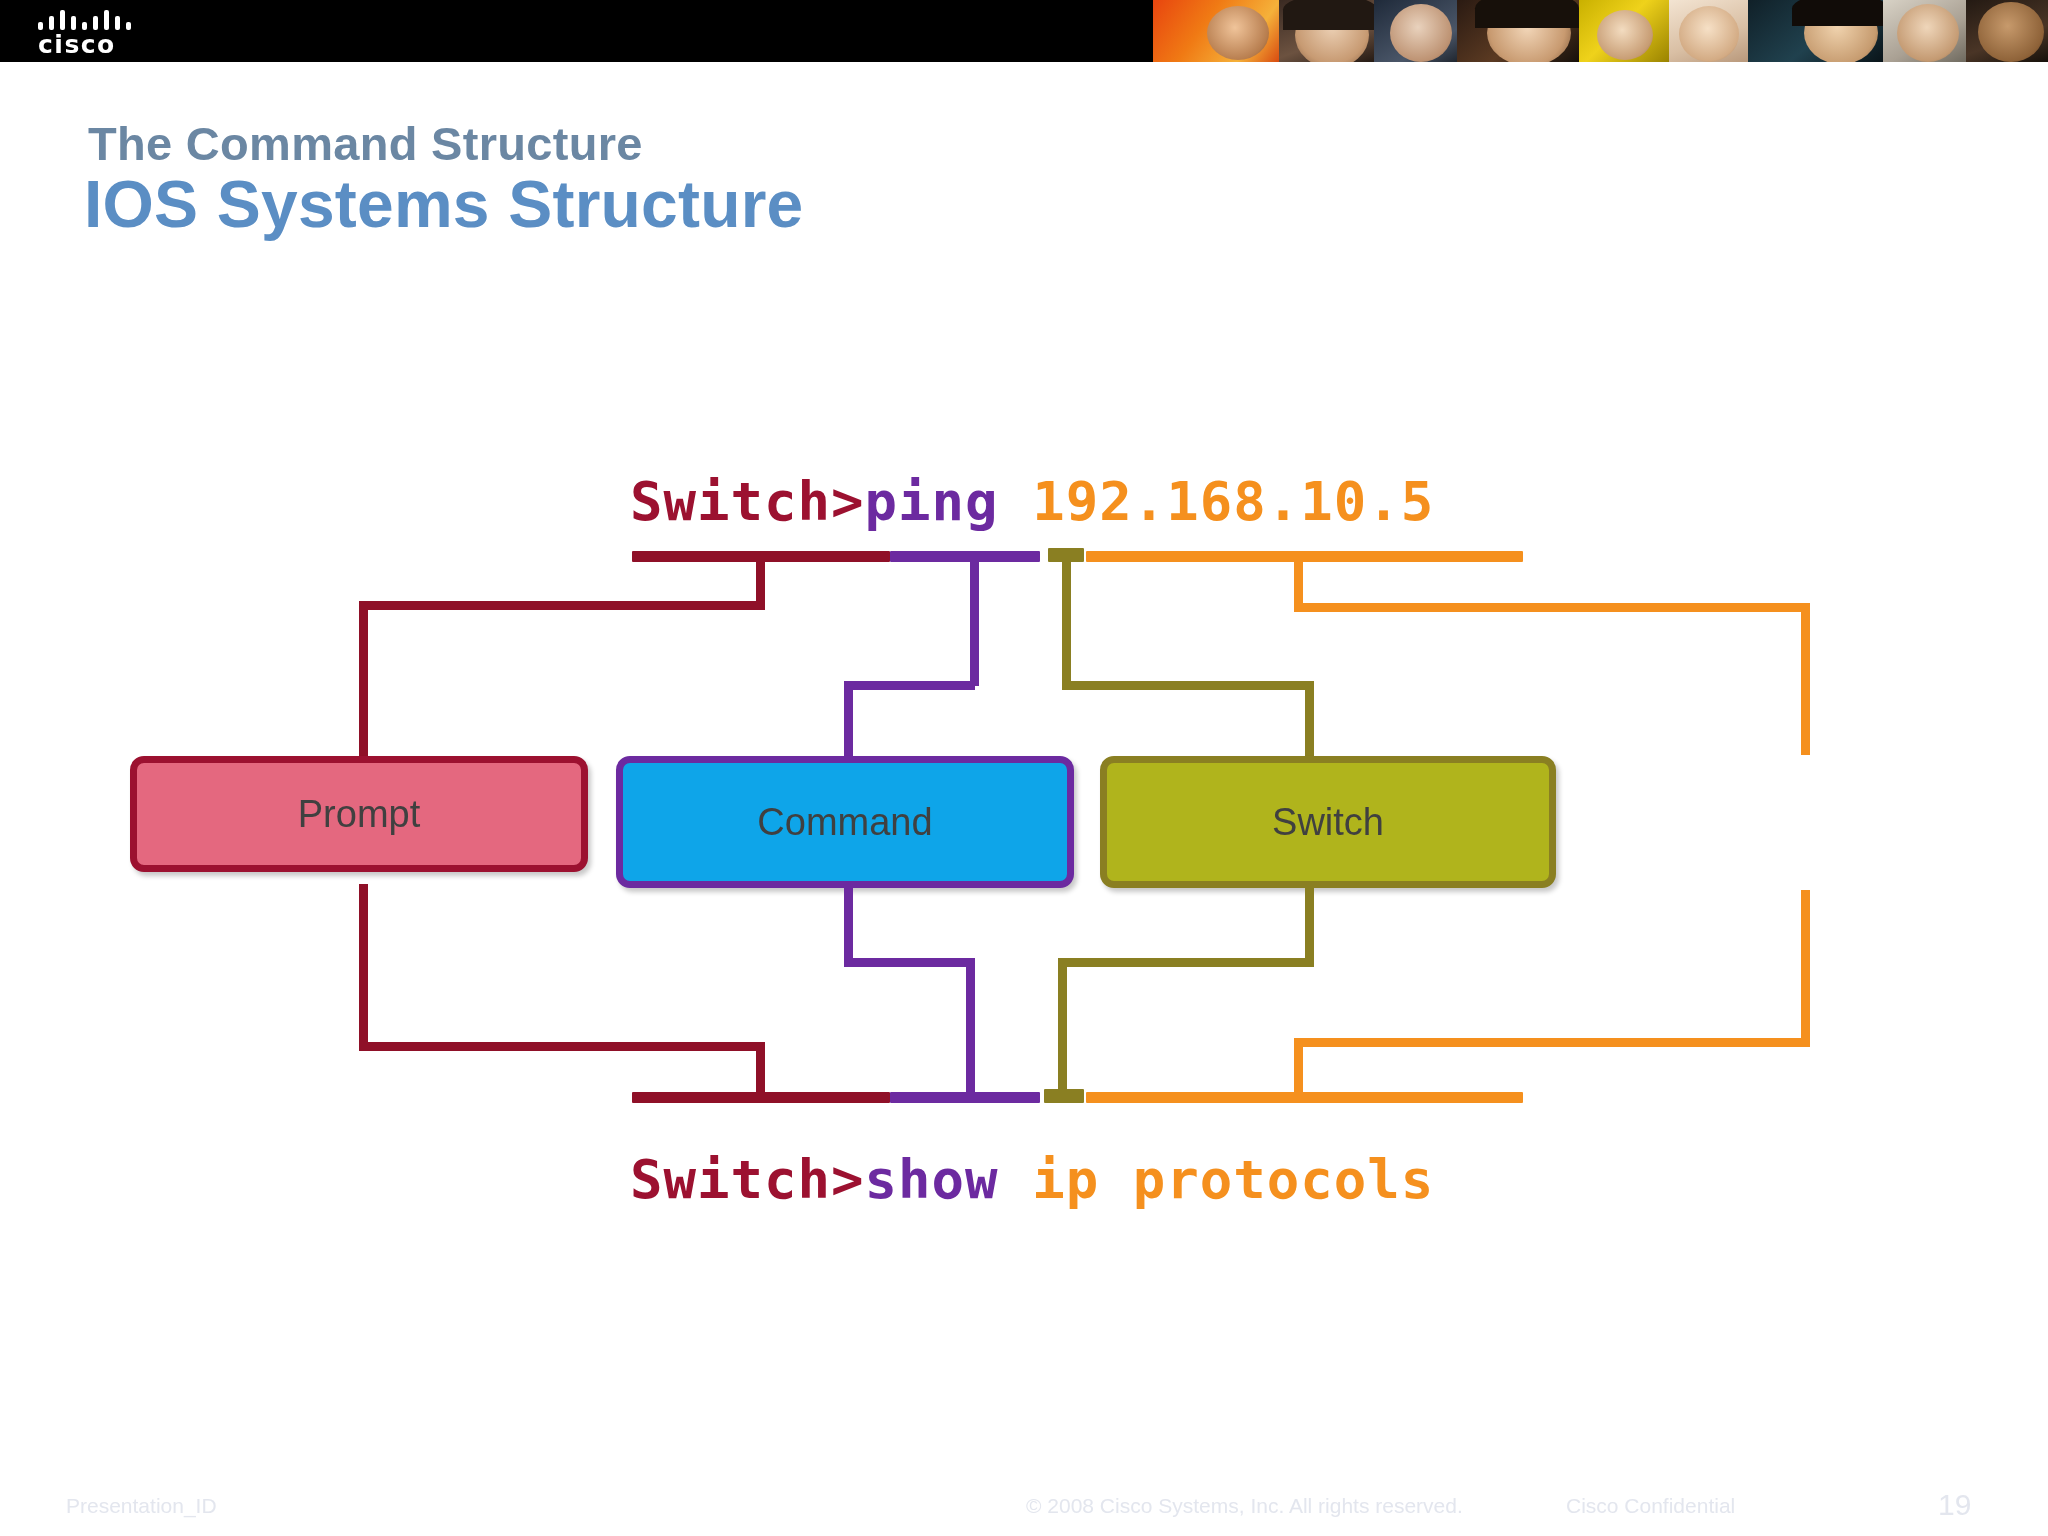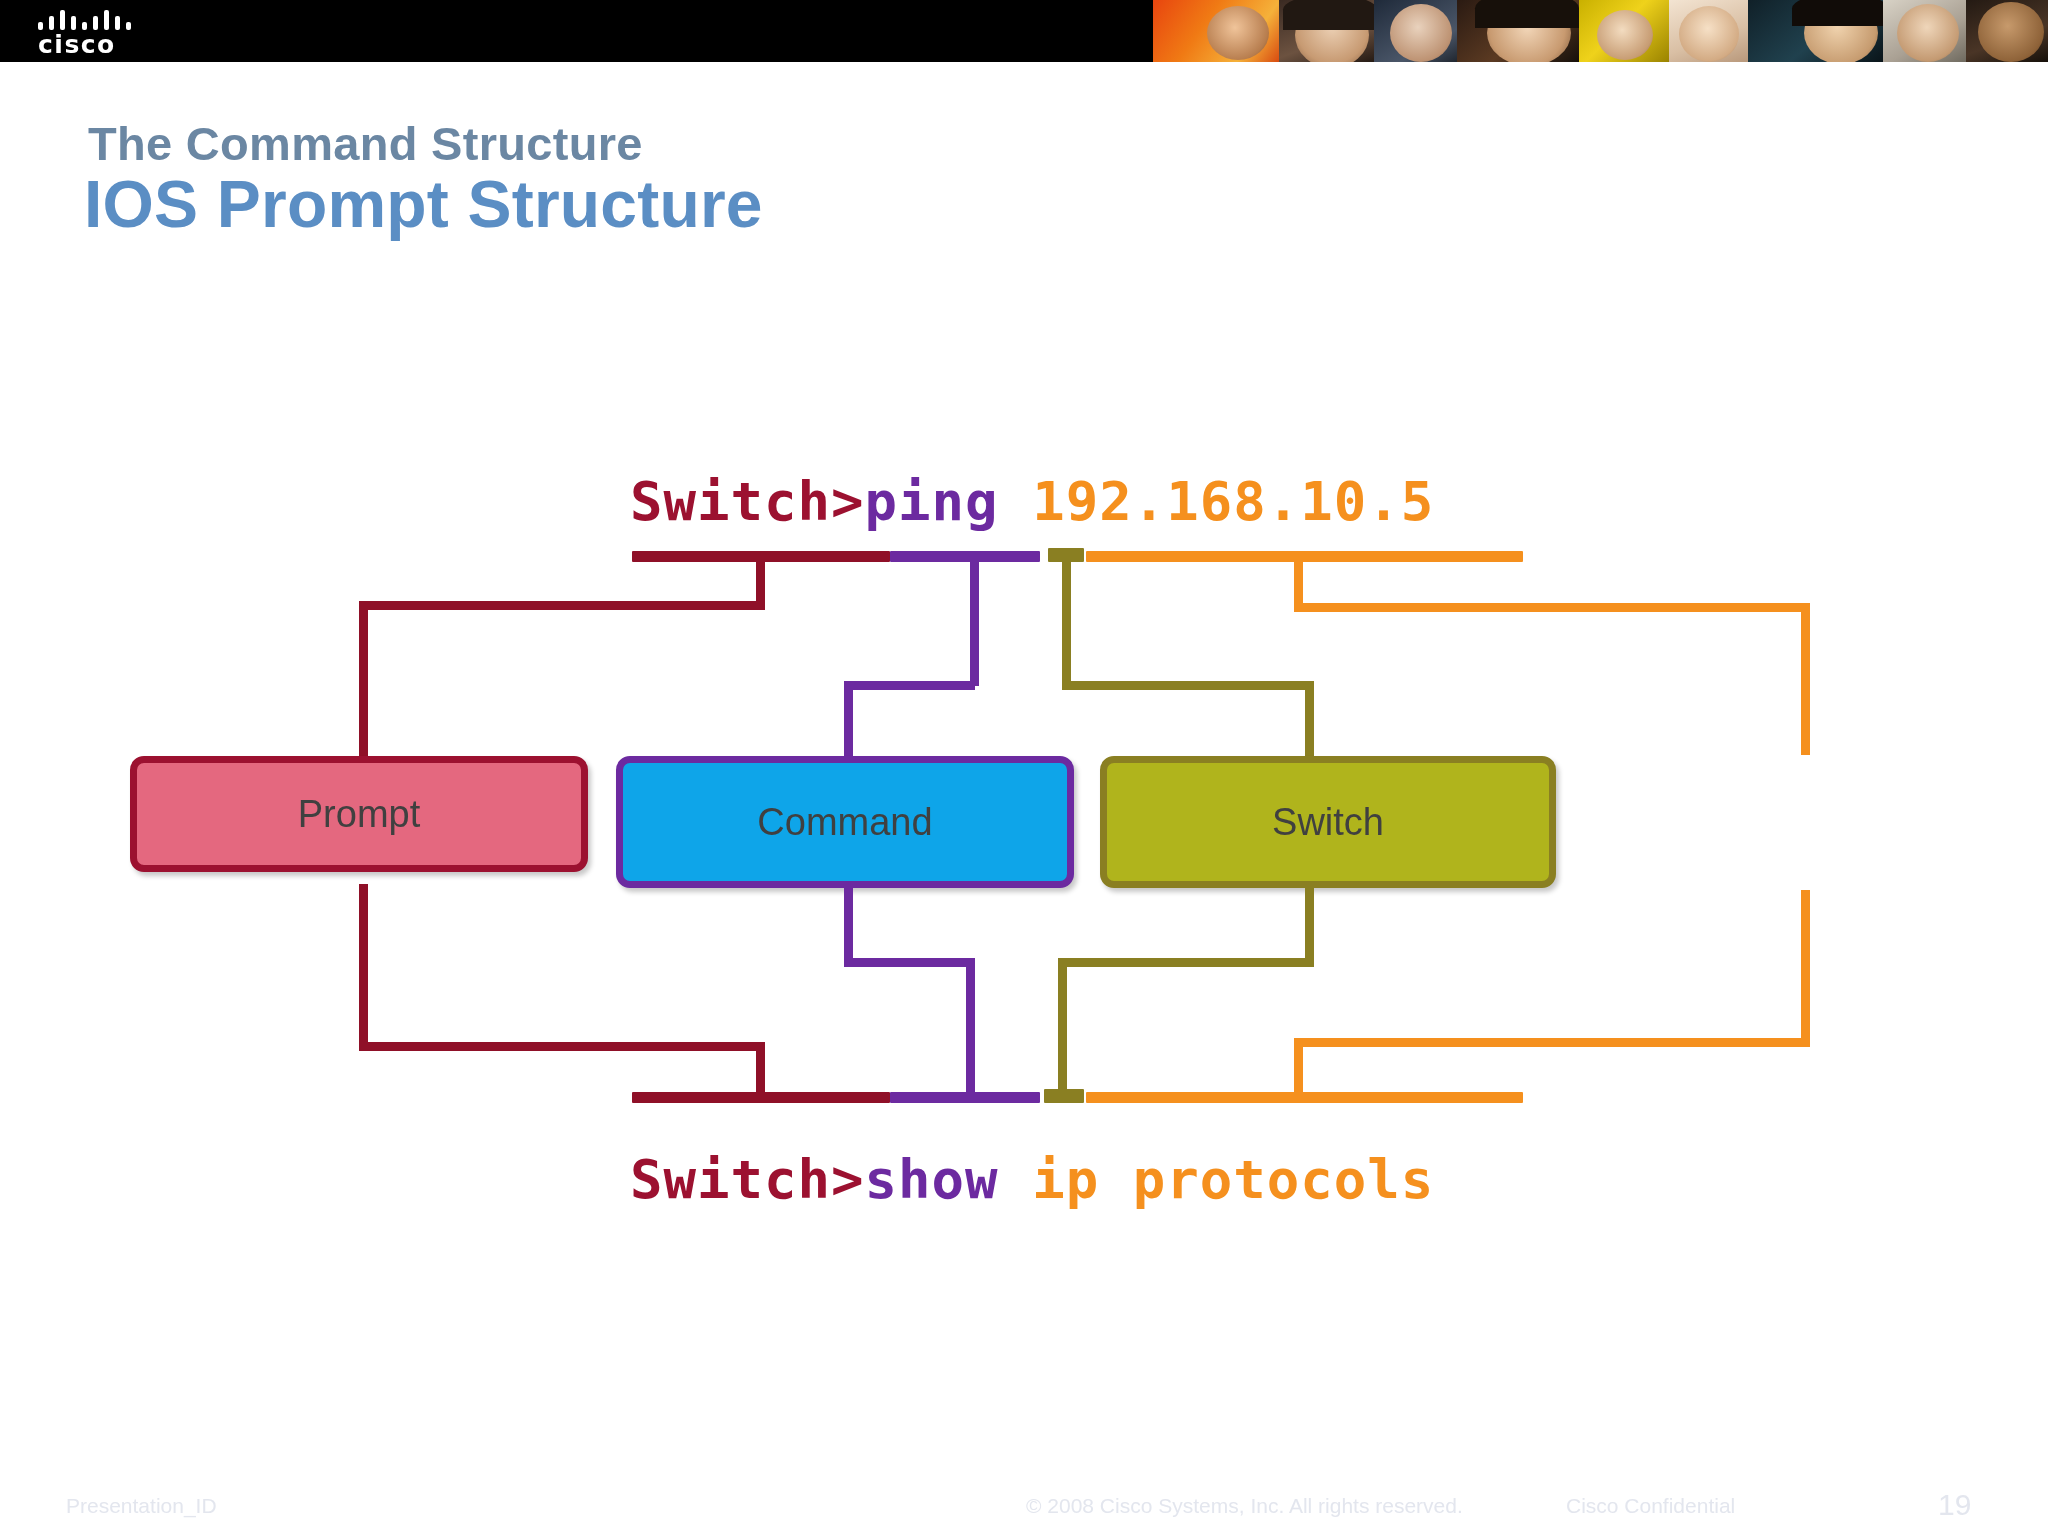--- a/index.html
+++ b/index.html
@@ -244,21 +244,21 @@
       <div class="face" style="left:14px;top:4px;width:62px;height:58px;background:radial-gradient(circle at 48% 40%,#efd6ba,#c49a72 70%,#7b5634);"></div>
     </div>
     <div class="photo-cell" style="width:91px;">
       <div class="pc-inner" style="background:linear-gradient(160deg,#241a13,#4a3526 60%,#16100a);"></div>
       <div class="face" style="left:12px;top:2px;width:66px;height:60px;background:radial-gradient(circle at 45% 40%,#c79a6c,#8e6238 70%,#4e3219);"></div>
     </div>
   </div>
 </div>
 
 <div class="subtitle">The Command Structure</div>
-<div class="main-title">IOS Prompt Structure</div>
+<div class="main-title">IOS Systems Structure</div>
 
 <div class="diagram">
 
   <div class="cmd-line cmd-top"><span class="tok-prompt">Switch&gt;</span><span class="tok-command">ping</span><span class="tok-arg"> </span><span class="tok-arg">192.168.10.5</span></div>
 
   <div class="bar maroon" style="left:632px; top:551px; width:258px;"></div>
   <div class="bar purple" style="left:890px; top:551px; width:150px;"></div>
   <div class="bar olive" style="left:1048px;top:548px; width:36px; height:14px;"></div>
   <div class="bar orange" style="left:1086px;top:551px; width:437px;"></div>
 

